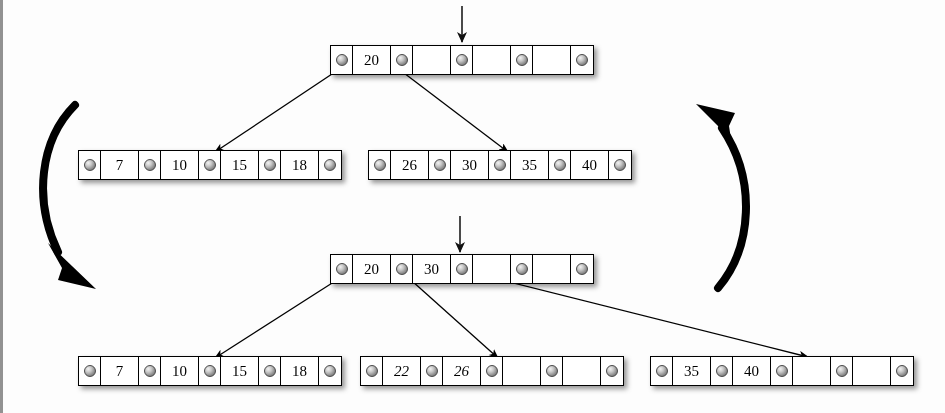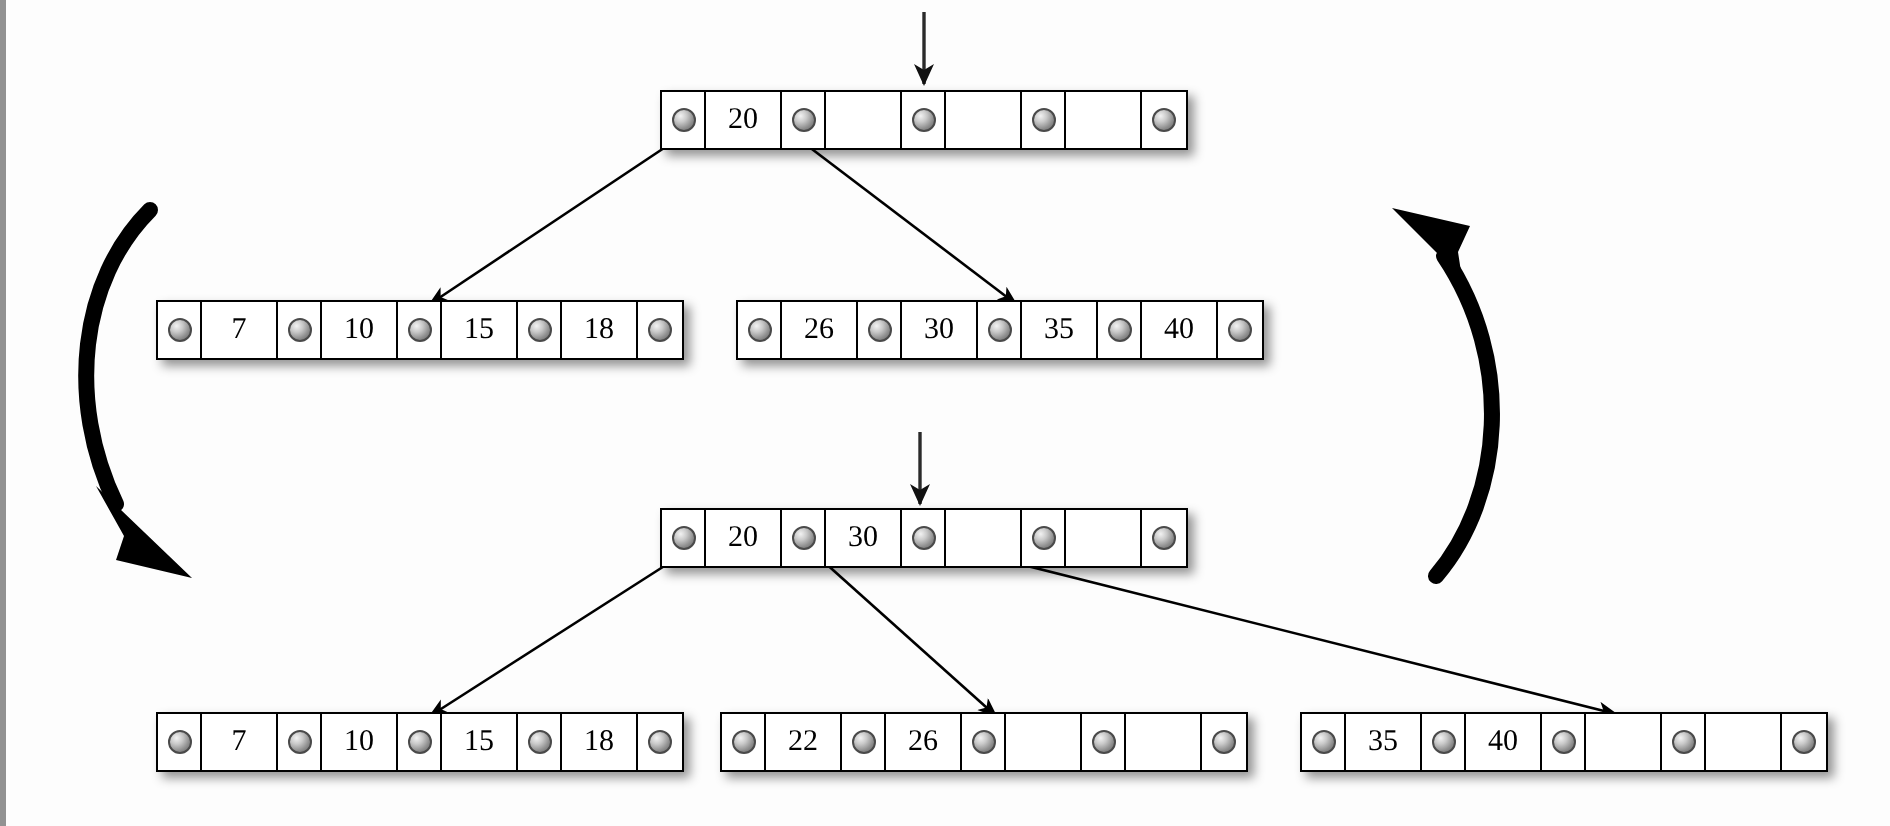--- a/index.html
+++ b/index.html
@@ -240,21 +240,21 @@
       <div class="cell ptr">
         <span class="dot"></span>
       </div>
       <div class="cell key">
         <span>18</span>
       </div>
       <div class="cell ptr">
         <span class="dot"></span>
       </div>
     </div>
-  <div class="node" style="left:360px;top:356px;">
+  <div class="node" style="left:360px;top:356px;font-style:italic;">
       <div class="cell ptr">
         <span class="dot"></span>
       </div>
       <div class="cell key">
         <span>22</span>
       </div>
       <div class="cell ptr">
         <span class="dot"></span>
       </div>
       <div class="cell key">

